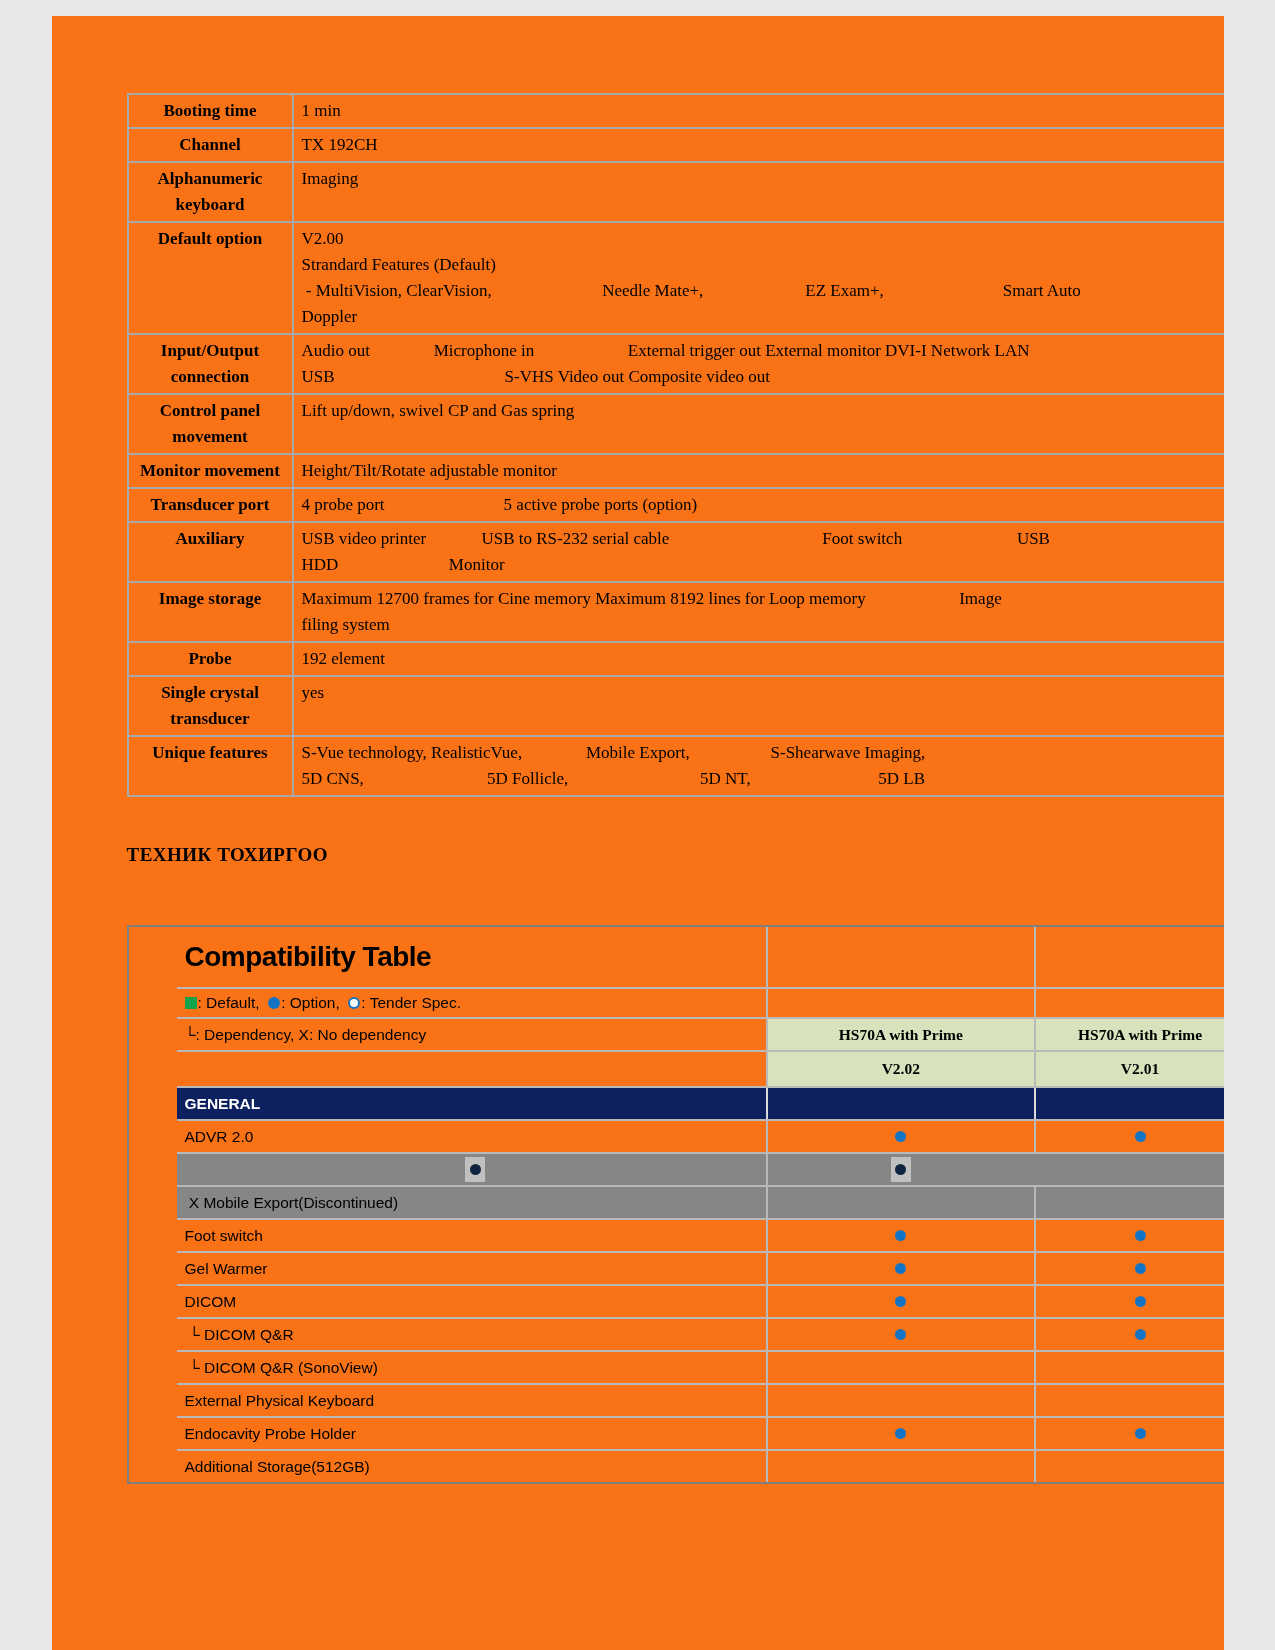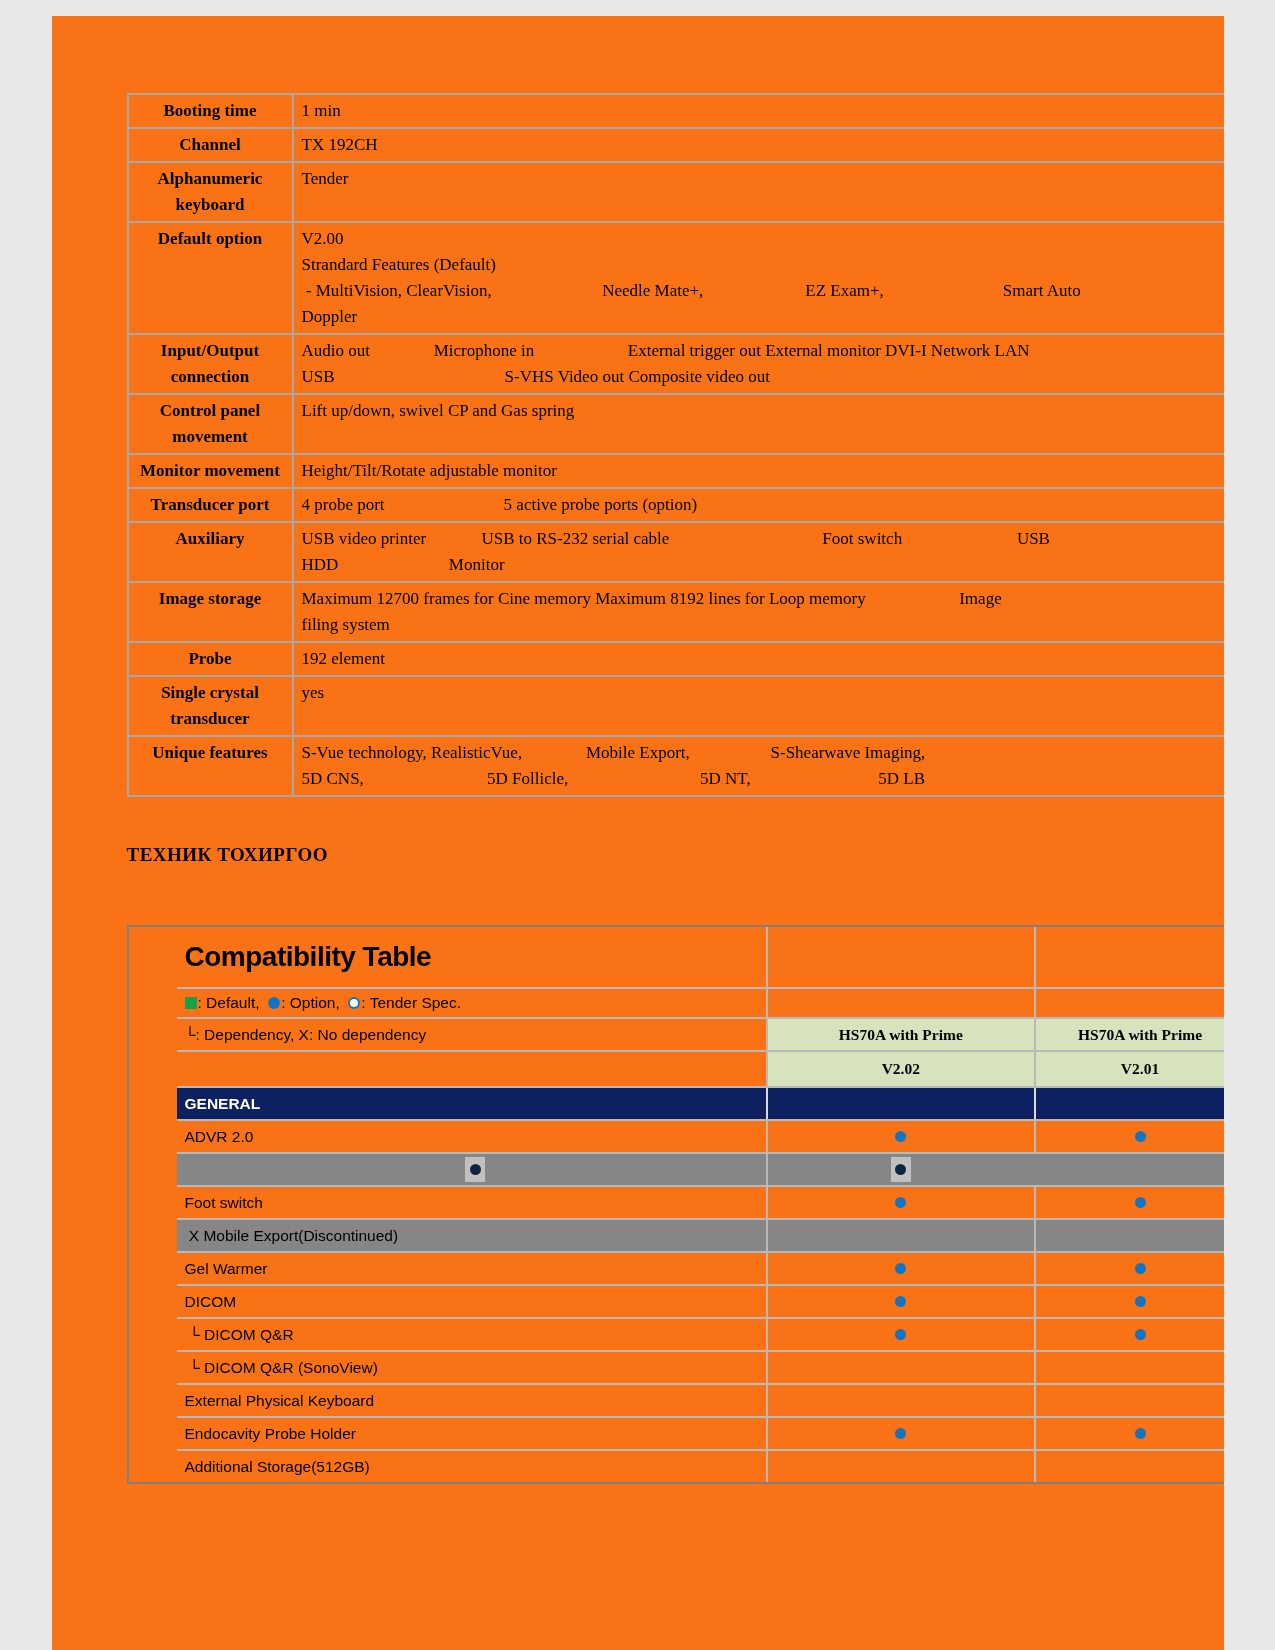--- a/index.html
+++ b/index.html
@@ -57,21 +57,21 @@
         <tr>
             <td class="slabel">Booting time</td>
             <td class="sval">1 min</td>
           </tr>
         <tr>
             <td class="slabel">Channel</td>
             <td class="sval">TX 192CH</td>
           </tr>
         <tr>
             <td class="slabel">Alphanumeric keyboard</td>
-            <td class="sval">Tender</td>
+            <td class="sval">Imaging</td>
           </tr>
         <tr>
             <td class="slabel">Default option</td>
             <td class="sval">V2.00
 Strandard Features (Default)
  - MultiVision, ClearVision,                          Needle Mate+,                        EZ Exam+,                            Smart Auto
 Doppler</td>
           </tr>
         <tr>
             <td class="slabel">Input/Output connection</td>
@@ -173,37 +173,37 @@
             <span class="dot-box">
               <span class="dot dark"></span>
             </span>
           </div>
           <div class="ccenter dotcell">
             <span class="dot-box">
               <span class="dot dark"></span>
             </span>
           </div>
         </div>
+      <div class="crow gray">
+          <div class="rlabel">
+            <span> X Mobile Export(Discontinued)</span>
+          </div>
+          <div class="ccenter dotcell"></div>
+          <div class="ccenter dotcell"></div>
+        </div>
       <div class="crow">
           <div class="rlabel">
             <span>Foot switch</span>
           </div>
           <div class="ccenter dotcell">
             <span class="dot"></span>
           </div>
           <div class="ccenter dotcell">
             <span class="dot"></span>
           </div>
-        </div>
-      <div class="crow gray">
-          <div class="rlabel">
-            <span> X Mobile Export(Discontinued)</span>
-          </div>
-          <div class="ccenter dotcell"></div>
-          <div class="ccenter dotcell"></div>
         </div>
       <div class="crow">
           <div class="rlabel">
             <span>Gel Warmer</span>
           </div>
           <div class="ccenter dotcell">
             <span class="dot"></span>
           </div>
           <div class="ccenter dotcell">
             <span class="dot"></span>

